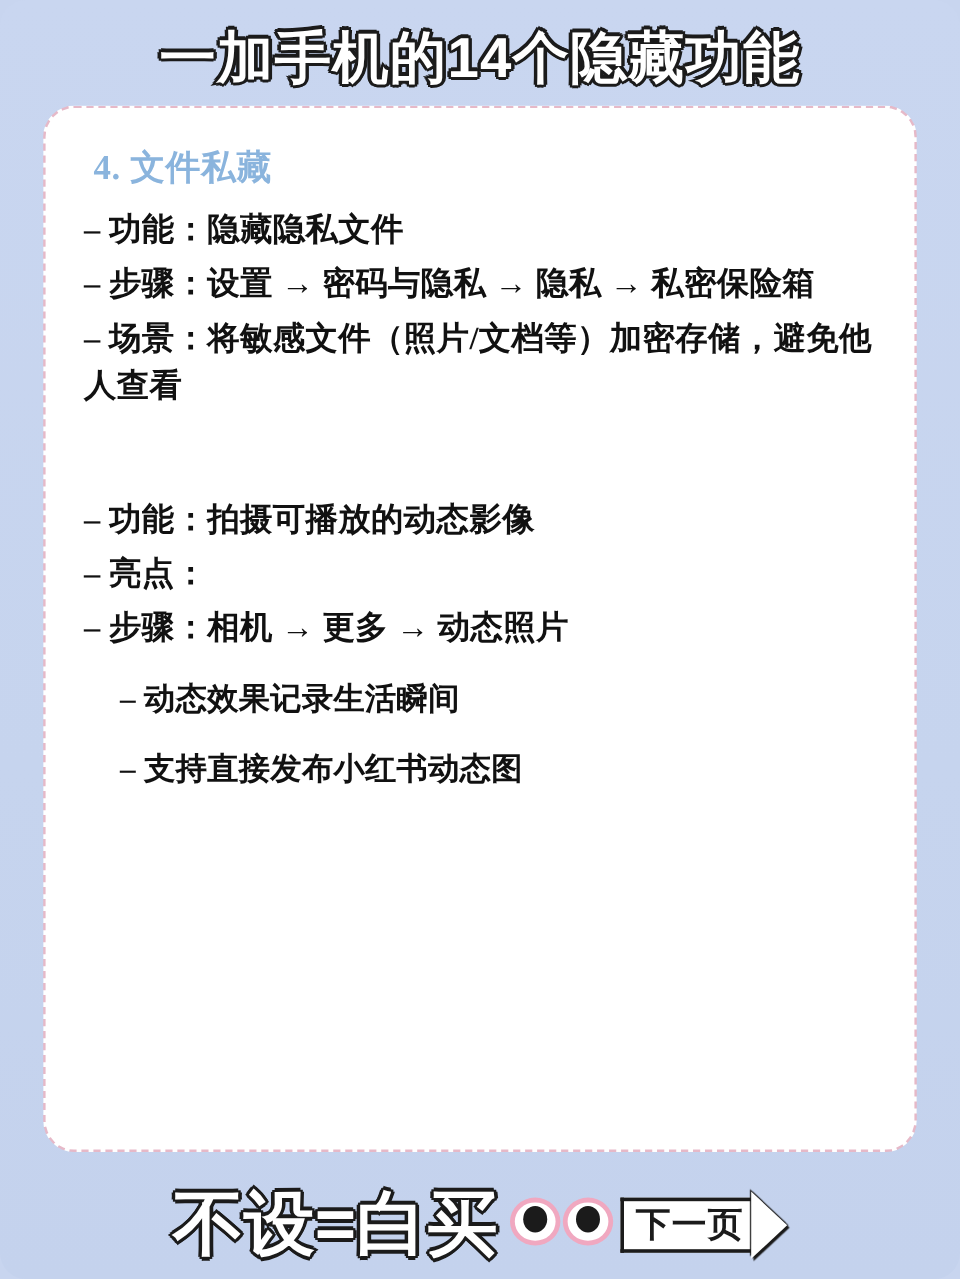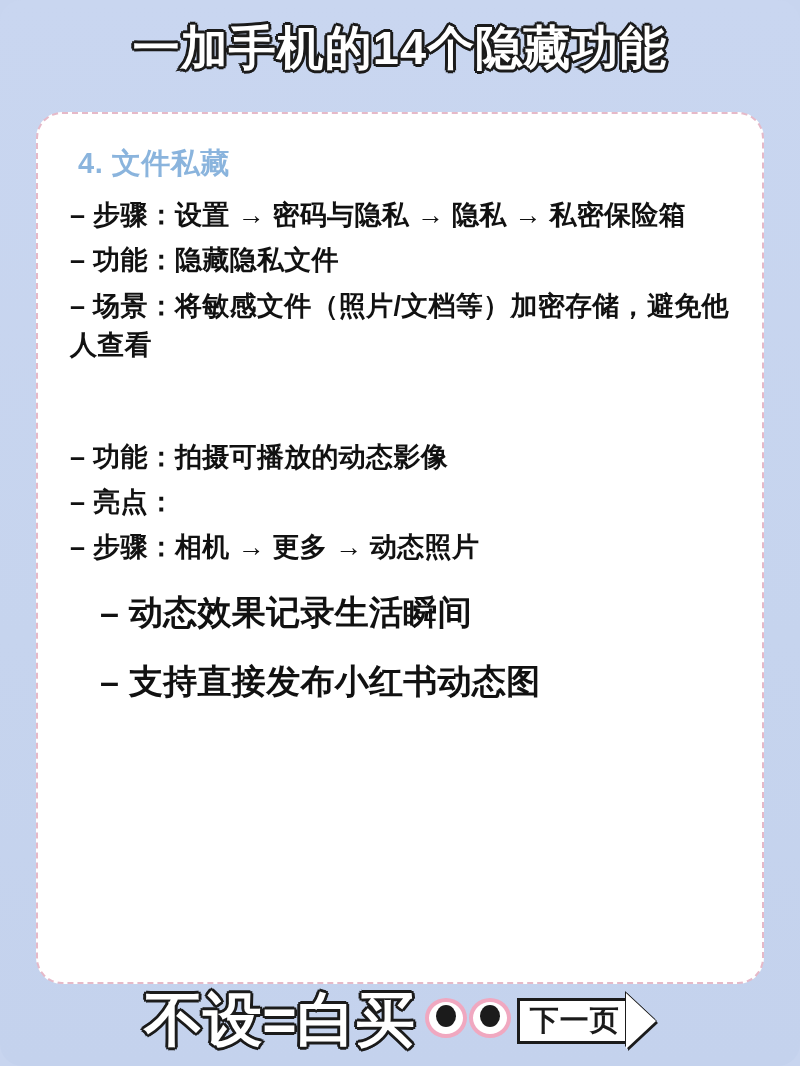--- a/index.html
+++ b/index.html
@@ -32,50 +32,51 @@
     line-height: 1.1;
     -webkit-text-stroke: 3px #1b1b1b;
     paint-order: stroke fill;
     text-shadow:
       3px 0 0 #1b1b1b, -3px 0 0 #1b1b1b, 0 3px 0 #1b1b1b, 0 -3px 0 #1b1b1b,
       2px 2px 0 #1b1b1b, -2px 2px 0 #1b1b1b, 2px -2px 0 #1b1b1b, -2px -2px 0 #1b1b1b;
   }
   .card {
     position: absolute;
     left: 36px;
-    top: 112px;
+    top: 88px;
     width: 728px;
     height: 872px;
     box-sizing: border-box;
     background: #ffffff;
     border: 2px dashed #e6b9c8;
     border-radius: 26px;
     padding: 24px 26px 10px 26px;
     overflow: hidden;
+    font-family: Liberation Serif, serif;
   }
   .section {
     margin-bottom: 14px;
   }
   .section-title {
     font-size: 29px;
     font-weight: bold;
     color: #8ab4dd;
     margin: 6px 0 12px 14px;
     letter-spacing: 0.5px;
   }
   .line {
     font-size: 27px;
     font-weight: bold;
     color: #111111;
     line-height: 1.46;
     margin: 6px 0 6px 6px;
     letter-spacing: 0.3px;
   }
   .sub-line {
-    font-size: 34px;
+    font-size: 26px;
     font-weight: bold;
     color: #111111;
     line-height: 1.46;
     margin: 20px 0 4px 36px;
     letter-spacing: 0.3px;
   }
   .gap {
     height: 26px;
   }
   .footer {
@@ -159,22 +160,22 @@
 <body>
 
 <div class="poster">
 
   <div class="title">一加手机的14个隐藏功能</div>
 
   <div class="card">
 
     <div class="section">
       <div class="section-title">4. 文件私藏</div>
+      <div class="line">– 功能：隐藏隐私文件</div>
       <div class="line">– 步骤：设置 → 密码与隐私 → 隐私 → 私密保险箱</div>
-      <div class="line">– 功能：隐藏隐私文件</div>
       <div class="line">– 场景：将敏感文件（照片/文档等）加密存储，避免他人查看</div>
     </div>
 
     <div class="gap"></div>
 
 
     <div class="gap"></div>
 
     <div class="section">
       <div class="line">– 功能：拍摄可播放的动态影像</div>

